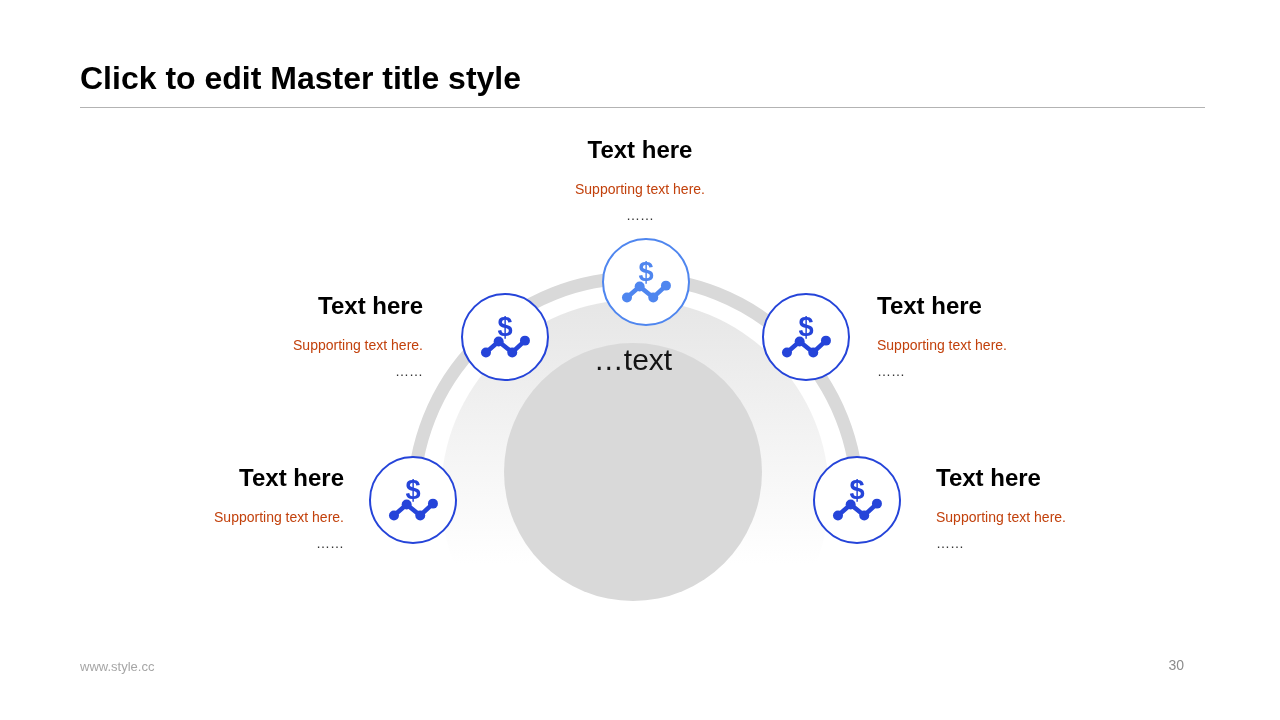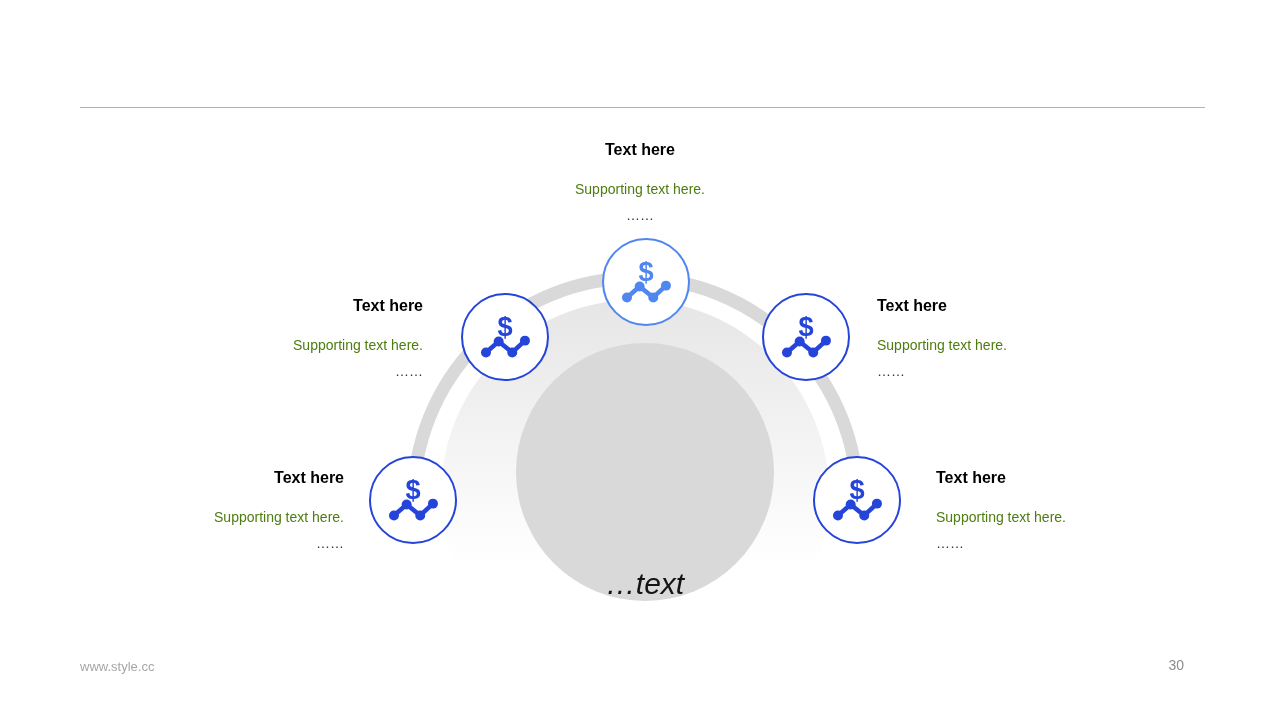--- a/index.html
+++ b/index.html
@@ -24,23 +24,23 @@
 
   
   .arc-layer{position:absolute;left:0;top:0;width:1280px;height:720px;z-index:1;pointer-events:none;}
   .arc-path{stroke:var(--ring);stroke-width:13;fill:none;}
   .halo{
     position:absolute;left:441px;top:300px;width:388px;height:388px;border-radius:50%;
     background:linear-gradient(180deg,#e6e6e6 0%,rgba(255,255,255,0) 68%);
     z-index:0;
   }
   .center-circle{
-    position:absolute;left:516px;top:343px;width:258px;height:258px;border-radius:50%;
+    position:absolute;left:504px;top:343px;width:258px;height:258px;border-radius:50%;
     background:var(--center-fill);z-index:2;
-    display:flex;align-items:flex-end;justify-content:center;font-style:italic;
+    display:flex;align-items:flex-start;justify-content:center;
   }
   .center-label{font-size:30px;color:#141414;}
 
   
   .node{
     position:absolute;width:88px;height:88px;border-radius:50%;
     background:#fff;border:2.5px solid var(--accent);color:var(--accent);
     display:flex;align-items:center;justify-content:center;z-index:3;
   }
   .node--light{border-color:var(--accent-light);color:var(--accent-light);}
@@ -54,22 +54,22 @@
   
   .tb{position:absolute;width:220px;z-index:4;}
   .tb--center{text-align:center;}
   .tb--right{text-align:right;}
   .tb--left{text-align:left;}
   .tb-top{left:530px;top:138px;}
   .tb-ul{right:857px;top:294px;}
   .tb-ur{left:877px;top:294px;}
   .tb-ll{right:936px;top:466px;}
   .tb-lr{left:936px;top:466px;}
-  .tb-title{font-size:16px;line-height:23px;font-weight:bold;color:#000;}
-  .tb-sub{margin-top:20px;font-size:14px;line-height:16px;color:#4d7c0f;}
+  .tb-title{font-size:24px;line-height:23px;font-weight:bold;color:#000;}
+  .tb-sub{margin-top:20px;font-size:14px;line-height:16px;color:#c2410c;}
   .tb-dots{margin-top:11px;font-size:14px;line-height:14px;color:#333;}
 
   
   .footer-site{
     position:absolute;left:80px;top:659px;font-size:13px;color:#a6a6a6;
   }
   .footer-page{
     position:absolute;right:96px;top:657px;font-size:14px;color:#8c8c8c;
   }
 </style>
@@ -84,20 +84,21 @@
       <circle cx="11" cy="49" r="5.5" fill="currentColor"></circle>
       <circle cx="25" cy="37" r="5.5" fill="currentColor"></circle>
       <circle cx="40" cy="49" r="5.5" fill="currentColor"></circle>
       <circle cx="54" cy="36" r="5.5" fill="currentColor"></circle>
     </symbol>
   </defs>
 </svg>
 
 <div class="slide">
 
+  <h1 class="slide-title">Click to edit Master title style</h1>
   <div class="title-rule"></div>
 
   <div class="halo"></div>
 
   <svg class="arc-layer" viewBox="0 0 1280 720">
     <path class="arc-path" d="M 413.5 500 A 222 222 0 1 1 857.5 500"></path>
   </svg>
 
   <div class="center-circle">
     <span class="center-label">…text</span>

